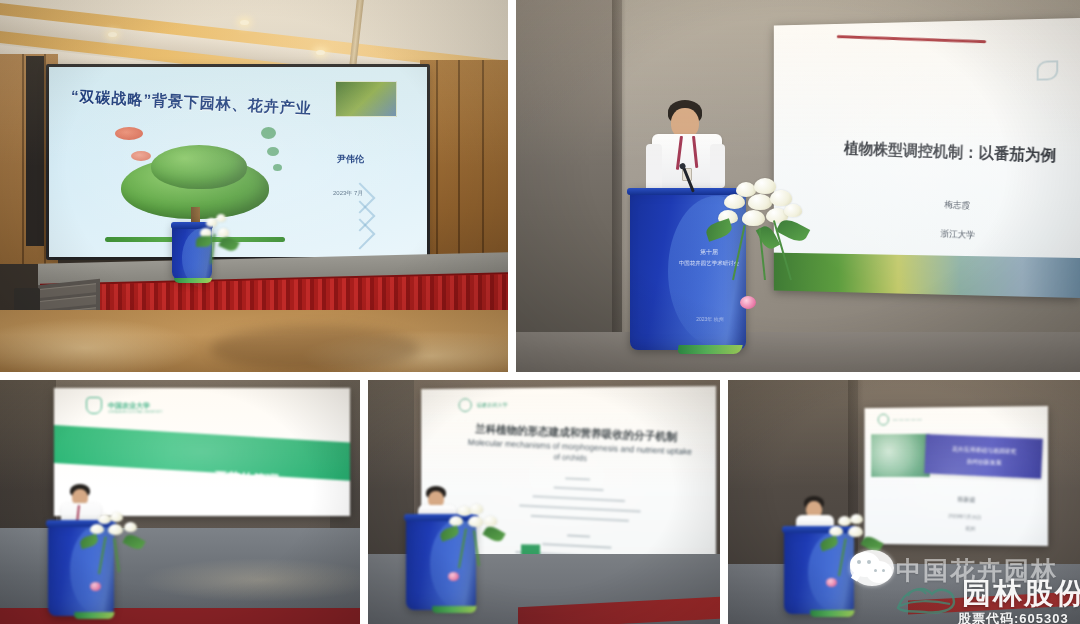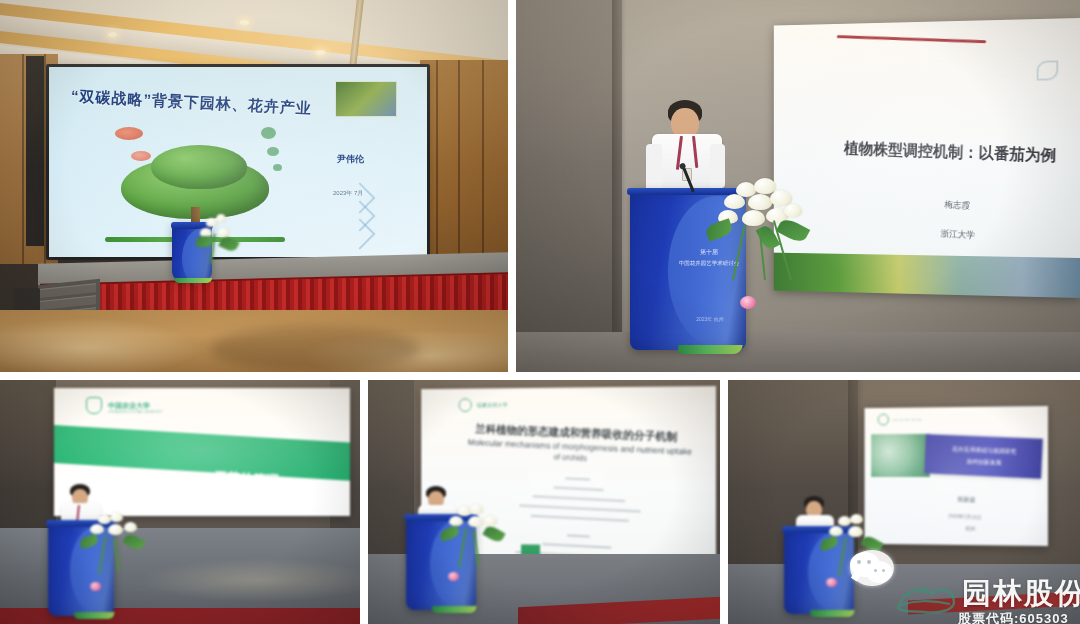--- a/index.html
+++ b/index.html
@@ -519,20 +519,21 @@
     <div class="wm-wechat" style="left:10px;top:10px;width:44px;height:36px;">
       <div class="wm-b1" style="left:0;top:2px;width:30px;height:25px;"></div>
       <div class="wm-b2" style="left:16px;top:11px;width:26px;height:22px;"></div>
       <div class="wm-dot" style="left:7px;top:10px;width:4px;height:4px;"></div>
       <div class="wm-dot" style="left:17px;top:10px;width:4px;height:4px;"></div>
       <div class="wm-dot" style="left:24px;top:19px;width:3px;height:3px;"></div>
       <div class="wm-dot" style="left:32px;top:19px;width:3px;height:3px;"></div>
       <div class="wm-tail" style="left:2px;top:24px;width:7px;height:6px;transform:rotate(32deg);"></div>
     </div>
 
+    <div class="wm-text1" style="left:56px;top:14px;font-size:25px;letter-spacing:2px;opacity:.55;">中国花卉园林</div>
 
     <div class="wm-leaf" style="left:48px;top:38px;width:74px;height:38px;opacity:.75;">
       <svg width="74" height="38" viewBox="0 0 74 38">
         <path d="M10 30 C16 12, 34 6, 44 16 C52 8, 66 12, 66 24 C66 32, 52 36, 36 34 C24 33, 14 34, 10 30 Z" fill="none" stroke="#3f8f78" stroke-width="2.4"></path>
         <path d="M12 28 C24 22, 44 22, 62 26" fill="none" stroke="#3f8f78" stroke-width="2.2"></path>
         <path d="M20 18 C24 10, 34 10, 38 16" fill="none" stroke="#3f8f78" stroke-width="2"></path>
       </svg>
     </div>
 
     <div class="wm-text2" style="left:122px;top:34px;font-size:29px;letter-spacing:2px;">园林股份</div>

